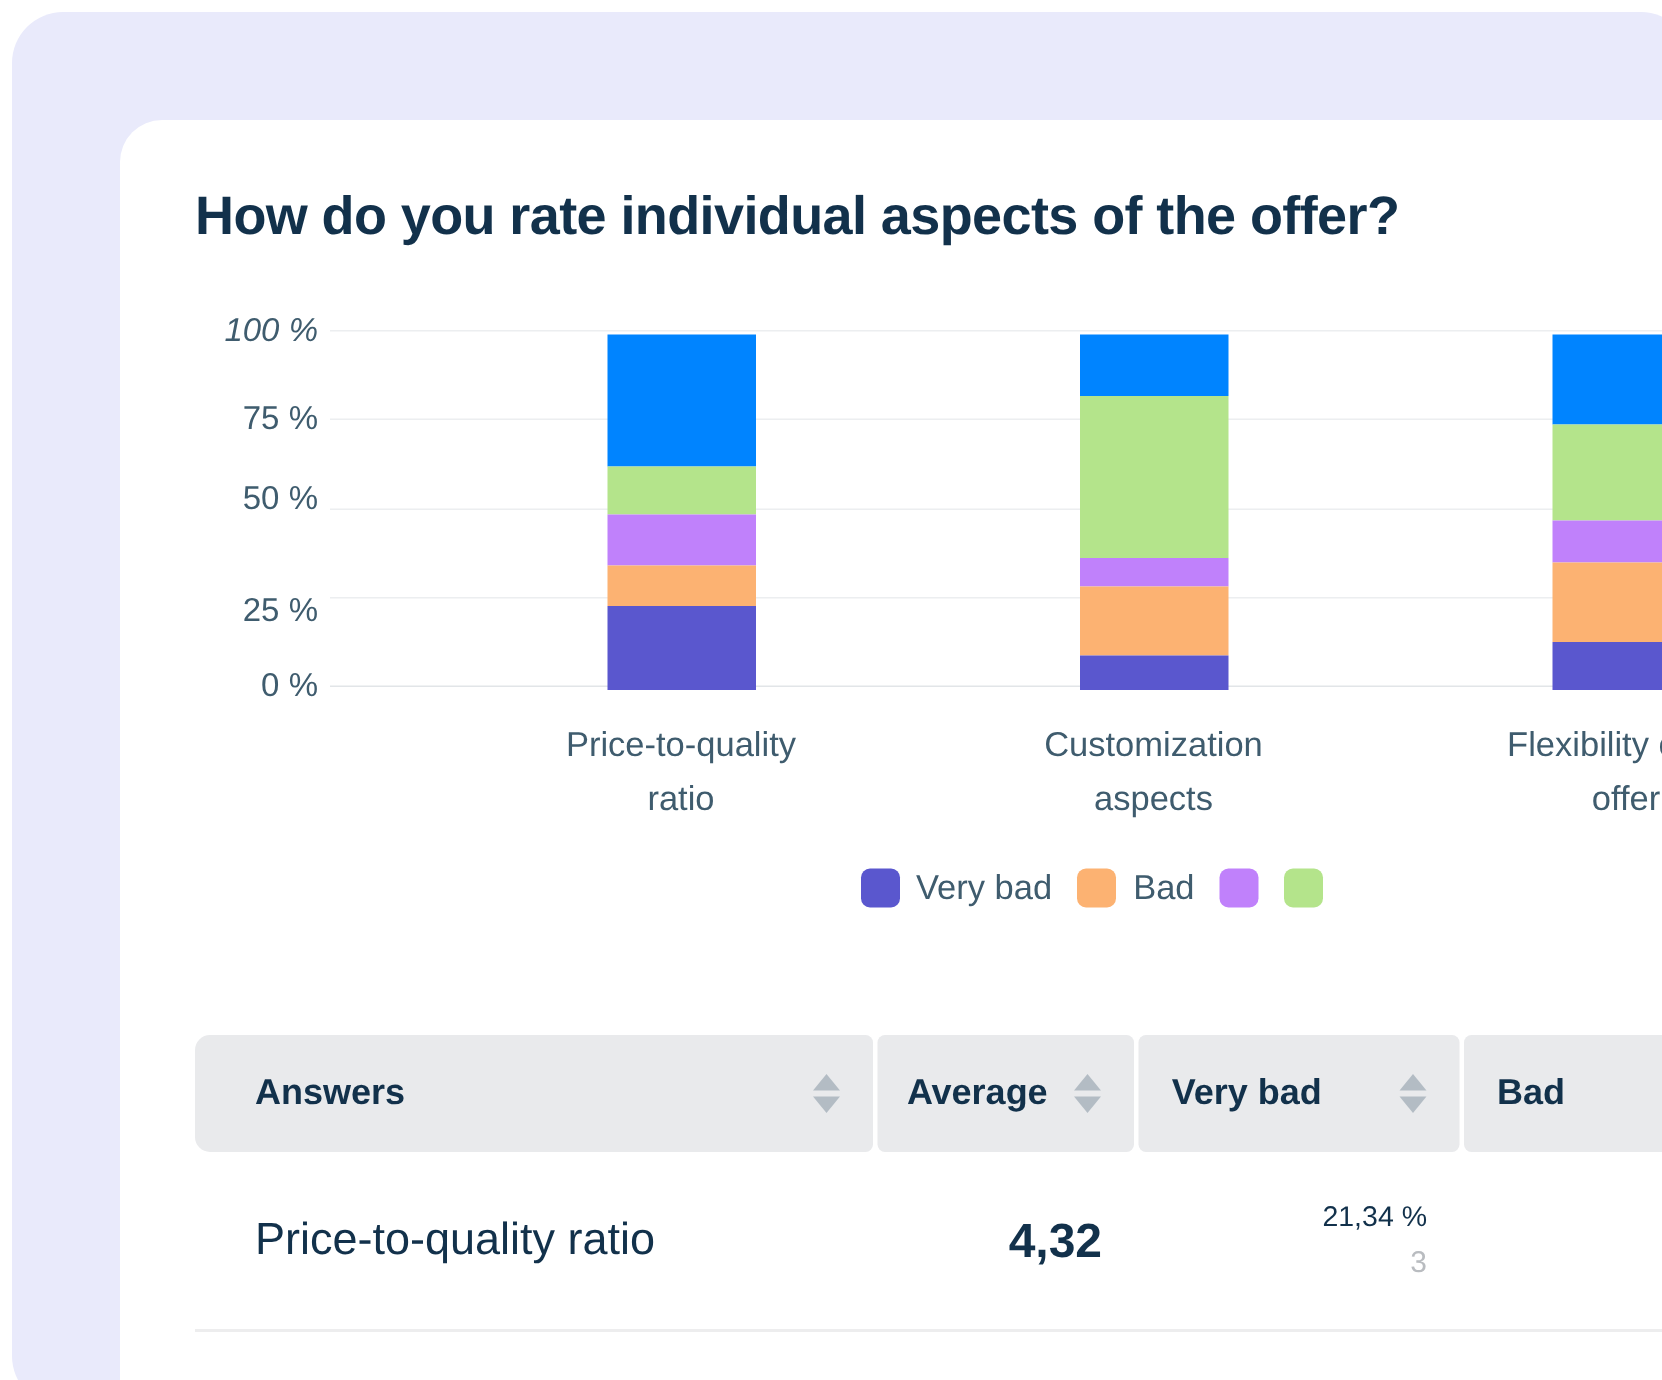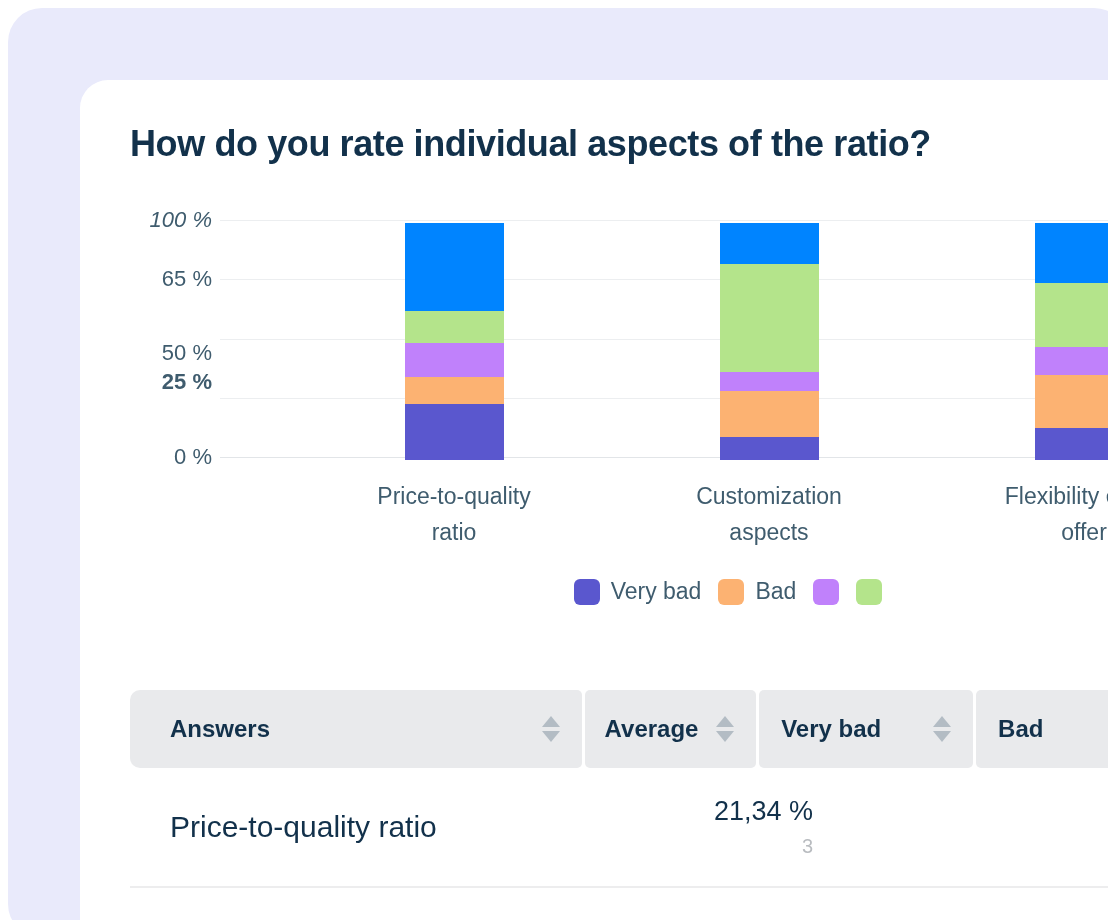--- a/index.html
+++ b/index.html
@@ -211,45 +211,45 @@
     font-size: 30px;
     color: #12314b;
     white-space: nowrap;
   }
   .cell-average {
     font-size: 32px;
     font-weight: bold;
     color: #12314b;
   }
   .cell-pct {
-    font-size: 27px;
+    font-size: 19px;
     color: #12314b;
     white-space: nowrap;
   }
   .cell-count {
     font-size: 20px;
     color: #b9bcc0;
     margin-top: 8px;
   }
 </style>
 </head>
 <body>
 
 <div class="page-surface"></div>
 
 <div class="card">
 
-  <div class="card-title">How do you rate individual aspects of the ratio?</div>
+  <div class="card-title">How do you rate individual aspects of the offer?</div>
 
   <div class="chart-wrap">
     <div class="y-axis">
         <div class="y-tick" style="top: 237px;">0 %</div>
-        <div class="y-tick" style="top: 162px; font-weight: bold;">25 %</div>
-        <div class="y-tick" style="top: 133px;">50 %</div>
-        <div class="y-tick" style="top: 59.25px;">65 %</div>
+        <div class="y-tick" style="top: 187px;">25 %</div>
+        <div class="y-tick" style="top: 112px;">50 %</div>
+        <div class="y-tick" style="top: 59.25px;">75 %</div>
         <div class="y-tick" style="top: 0px; font-style: italic;">100 %</div>
       </div>
     <div class="plot">
         <div class="gridline base" style="top: 237px;"></div>
         <div class="gridline" style="top: 177.75px;"></div>
         <div class="gridline" style="top: 118.5px;"></div>
         <div class="gridline" style="top: 59.25px;"></div>
         <div class="gridline" style="top: 0px;"></div>
         <div class="bar" style="left: 185px;">
           <div class="seg" style="background: rgb(0, 132, 255); height: 87.69px;"></div>
@@ -322,20 +322,23 @@
         </div>
         <div class="th c-bad">
           <span class="th-label">Bad</span>
         </div>
       </div>
     <div class="tbody">
         <div class="tr">
           <div class="td c-answers">
             <span class="cell-answer">Price-to-quality ratio</span>
           </div>
+          <div class="td c-average">
+            <span class="cell-average">4,32</span>
+          </div>
           <div class="td c-verybad">
             <span class="cell-pct">21,34 %</span>
             <span class="cell-count">3</span>
           </div>
           <div class="td c-bad"></div>
         </div>
         <div class="tr">
           <div class="td c-answers"></div>
           <div class="td c-average"></div>
           <div class="td c-verybad"></div>

